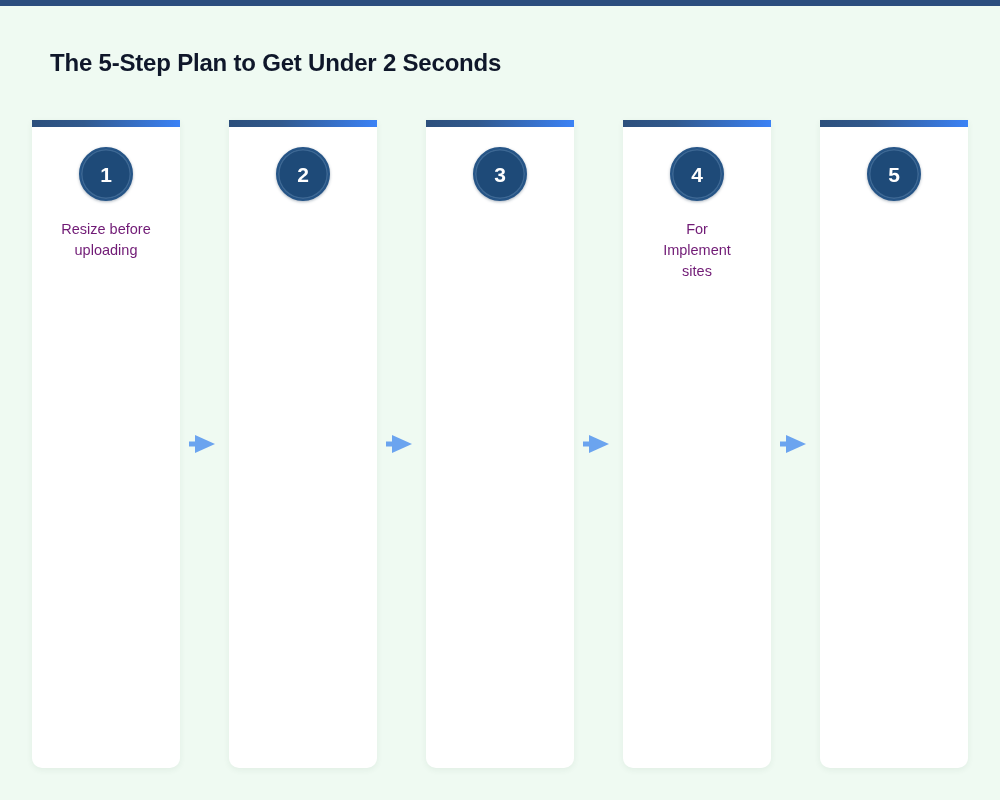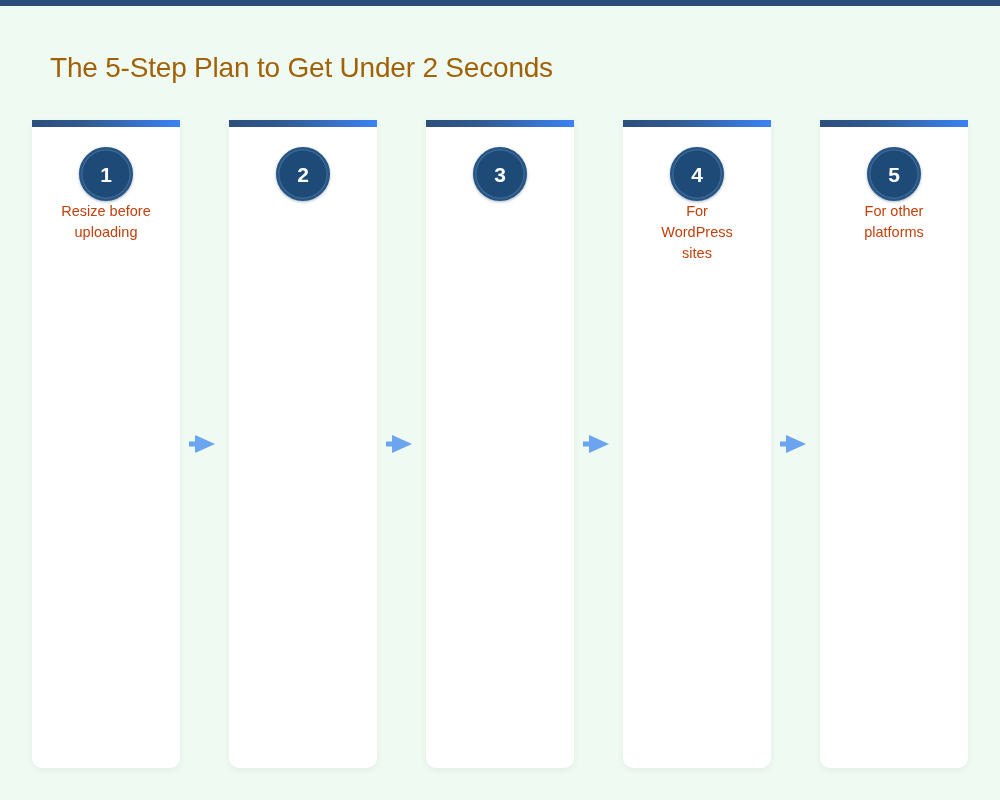--- a/index.html
+++ b/index.html
@@ -20,23 +20,23 @@
     top: 0; left: 0;
     width: 1000px;
     height: 6px;
     background: #2b4d7e;
   }
 
   #page-title {
     position: absolute;
     top: 33px;
     left: 50px;
-    font-size: 28px;
-    font-weight: normal;
-    color: #a16207;
+    font-size: 24px;
+    font-weight: bold;
+    color: #0f172a;
     letter-spacing: -0.2px;
     white-space: nowrap;
   }
 
   #steps-row {
     position: absolute;
     top: 120px;
     left: 32px;
     width: 936px;
     height: 650px;
@@ -76,25 +76,26 @@
     display: flex;
     align-items: center;
     justify-content: center;
     color: #ffffff;
     font-size: 21px;
     font-weight: bold;
     line-height: 1;
   }
 
   .step-label {
+    margin-top: 18px;
     width: 124px;
     text-align: center;
     font-size: 14.5px;
     line-height: 21px;
-    color: #c2410c;
+    color: #701a75;
     white-space: pre-line;
   }
 
   .arrow-connector {
     position: absolute;
     top: 313px;
     width: 32px;
     height: 22px;
   }
 
@@ -146,31 +147,29 @@
     <svg width="32" height="22" viewBox="0 0 32 22">
       <rect x="0" y="8.5" width="12" height="5" fill="#6ba4ef"></rect>
       <polygon points="6,2 26,11 6,20" fill="#6ba4ef"></polygon>
     </svg>
   </div>
 
   <div class="step-card" style="left:591px;">
     <div class="card-top-bar"></div>
     <div class="step-badge">4</div>
     <div class="step-label">For
-WordPress
+Implement
 sites</div>
   </div>
 
   <div class="arrow-connector" style="left:748px;">
     <svg width="32" height="22" viewBox="0 0 32 22">
       <rect x="0" y="8.5" width="12" height="5" fill="#6ba4ef"></rect>
       <polygon points="6,2 26,11 6,20" fill="#6ba4ef"></polygon>
     </svg>
   </div>
 
   <div class="step-card" style="left:788px;">
     <div class="card-top-bar"></div>
     <div class="step-badge">5</div>
-    <div class="step-label">For other
-platforms</div>
   </div>
 
 </div>
 
 </body></html>

